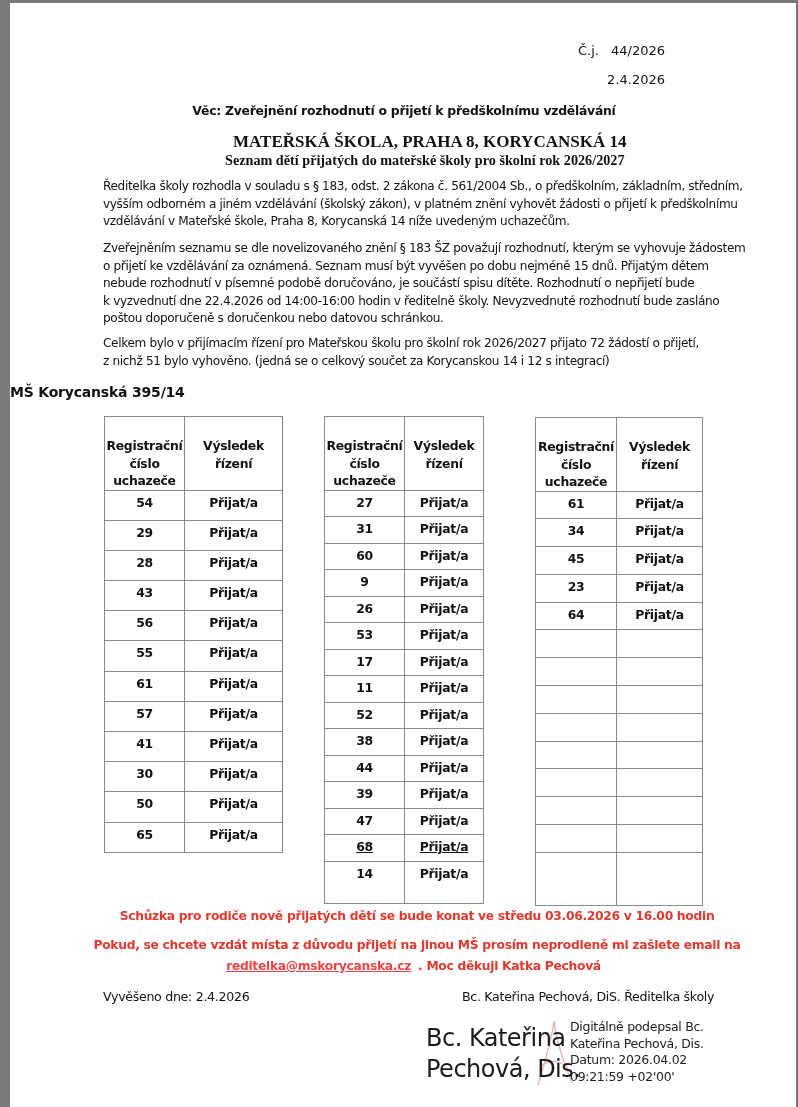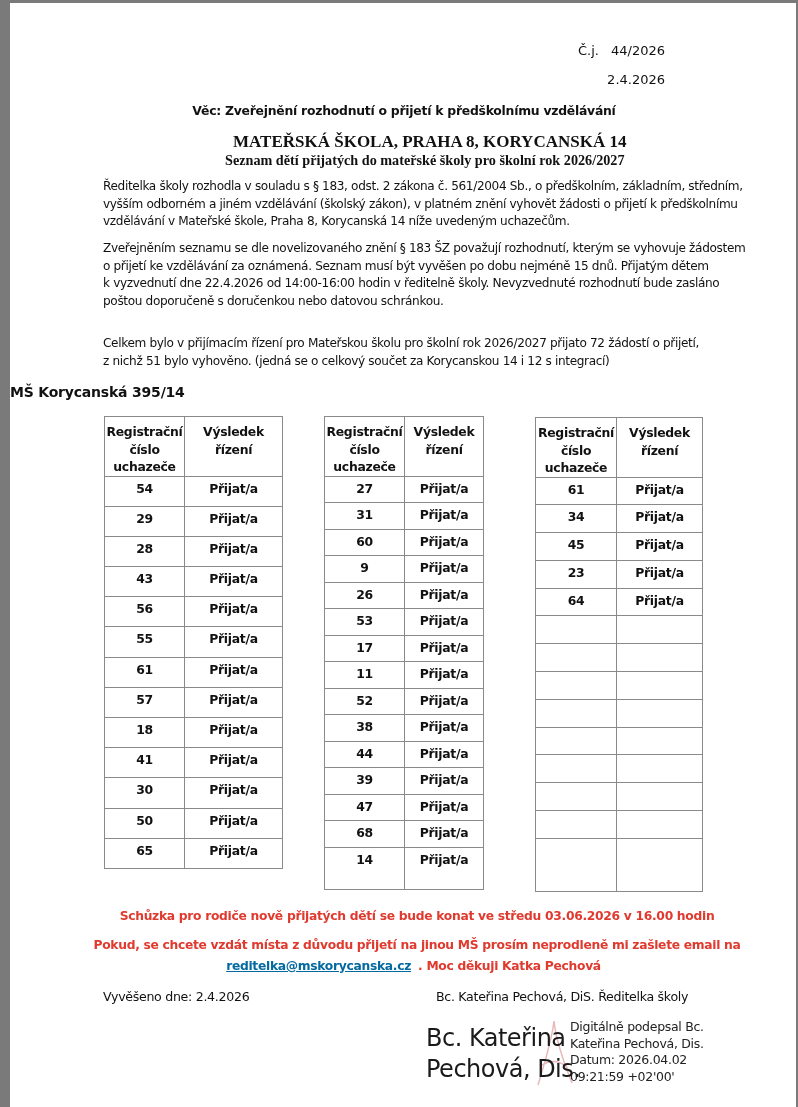--- a/index.html
+++ b/index.html
@@ -28,35 +28,35 @@
   .p3 { top: 332px; }
   .caption { left: 0; width: 786px; text-align: left; top: 381px; font-weight: bold; font-size: 14px; font-family: "DejaVu Sans", sans-serif; letter-spacing: -0.2px; }
   .caption span { position: relative; left: 0px; }
   table.reg {
     position: absolute; border-collapse: collapse; font-family: "DejaVu Sans", sans-serif;
     font-size: 12.4px; letter-spacing: -0.3px;
   }
   table.reg th, table.reg td {
     border: 1.5px solid #8a8a8a; text-align: center; padding: 0; font-weight: bold; vertical-align: top;
   }
-  table.reg th { font-weight: bold; line-height: 17.5px; padding-top: 6px; vertical-align: top; }
+  table.reg th { font-weight: bold; line-height: 17.5px; padding-top: 20px; vertical-align: top; }
   table.reg td { padding-top: 4px; box-sizing: border-box; }
   .t1 { left: 94px; top: 413px; width: 179px; }
   .t2 { left: 314px; top: 413px; width: 160px; }
   .t3 { left: 525px; top: 414px; width: 168px; }
   .red { color: #e03a2f; font-weight: bold; font-family: "DejaVu Sans", sans-serif; font-size: 12.3px; letter-spacing: -0.3px; }
   .m1 { left: 0; width: 786px; text-align: center; top: 906px; }
   .m2 { left: 0; width: 786px; text-align: center; top: 935px; }
   .m3 { left: 0; width: 786px; text-align: center; top: 956px; }
   .m1 span { position: relative; left: 14px; }
   .m2 span { position: relative; left: 14px; }
   .m3 span { position: relative; left: 7px; }
-  a.mail { color: #0369a1; text-decoration: underline; text-align: center; }
+  a.mail { color: #ef4444; text-decoration: underline; text-align: center; }
   .posted { left: 93px; top: 986px; font-size: 12.6px; font-family: "DejaVu Sans", sans-serif; letter-spacing: -0.3px; }
-  .signer { left: 426px; top: 986px; font-size: 12.6px; font-family: "DejaVu Sans", sans-serif; letter-spacing: -0.3px; text-align: center; }
+  .signer { left: 452px; top: 986px; font-size: 12.6px; font-family: "DejaVu Sans", sans-serif; letter-spacing: -0.3px; text-align: center; }
   .sig-name { left: 416px; top: 1020px; font-size: 24px; line-height: 31px; font-family: "DejaVu Sans", sans-serif; letter-spacing: -0.5px; color: #1a1a1a; }
   .sig-name .ln { display: block; }
   .sig-info { left: 560px; top: 1016px; font-size: 12.5px; line-height: 16.5px; font-family: "DejaVu Sans", sans-serif; letter-spacing: -0.3px; color: #222; }
   .sig-info .ln { display: block; }
   .sig-mark { position: absolute; left: 524px; top: 1016px; width: 40px; height: 70px; }
 </style>
 </head>
 <body>
 
 <div class="page">
@@ -72,20 +72,21 @@
 
   <div class="para p1">
     <span class="ln">Ředitelka školy rozhodla v souladu s § 183, odst. 2 zákona č. 561/2004 Sb., o předškolním, základním, středním,</span>
     <span class="ln">vyšším odborném a jiném vzdělávání (školský zákon), v platném znění vyhovět žádosti o přijetí k předškolnímu</span>
     <span class="ln">vzdělávání v Mateřské škole, Praha 8, Korycanská 14 níže uvedeným uchazečům.</span>
   </div>
 
   <div class="para p2">
     <span class="ln">Zveřejněním seznamu se dle novelizovaného znění § 183 ŠZ považují rozhodnutí, kterým se vyhovuje žádostem</span>
     <span class="ln">o přijetí ke vzdělávání za oznámená. Seznam musí být vyvěšen po dobu nejméně 15 dnů. Přijatým dětem</span>
+    <span class="ln">nebude rozhodnutí v písemné podobě doručováno, je součástí spisu dítěte. Rozhodnutí o nepřijetí bude</span>
     <span class="ln">k vyzvednutí dne 22.4.2026 od 14:00-16:00 hodin v ředitelně školy. Nevyzvednuté rozhodnutí bude zasláno</span>
     <span class="ln">poštou doporučeně s doručenkou nebo datovou schránkou.</span>
   </div>
 
   <div class="para p3">
     <span class="ln">Celkem bylo v přijímacím řízení pro Mateřskou školu pro školní rok 2026/2027 přijato 72 žádostí o přijetí,</span>
     <span class="ln">z nichž 51 bylo vyhověno. (jedná se o celkový součet za Korycanskou 14 i 12 s integrací)</span>
   </div>
 
   <div class="abs caption"><span>MŠ Korycanská 395/14</span></div>
@@ -131,24 +132,20 @@
         </tr>
         <tr style="height: 30.2px;">
           <td>61</td>
           <td>Přijat/a</td>
         </tr>
         <tr style="height: 30.2px;">
           <td>57</td>
           <td>Přijat/a</td>
         </tr>
         <tr style="height: 30.2px;">
-          <td>18</td>
-          <td>Přijat/a</td>
-        </tr>
-        <tr style="height: 30.2px;">
           <td>41</td>
           <td>Přijat/a</td>
         </tr>
         <tr style="height: 30.2px;">
           <td>30</td>
           <td>Přijat/a</td>
         </tr>
         <tr style="height: 30.2px;">
           <td>50</td>
           <td>Přijat/a</td>
@@ -220,21 +217,21 @@
           <td>Přijat/a</td>
         </tr>
         <tr style="height: 26.5px;">
           <td>39</td>
           <td>Přijat/a</td>
         </tr>
         <tr style="height: 26.5px;">
           <td>47</td>
           <td>Přijat/a</td>
         </tr>
-        <tr style="height: 26.5px;">
+        <tr style="height: 26.5px; text-decoration: underline;">
           <td>68</td>
           <td>Přijat/a</td>
         </tr>
         <tr style="height: 42.5px;">
           <td>14</td>
           <td>Přijat/a</td>
         </tr>
       </tbody>
   </table>
 

